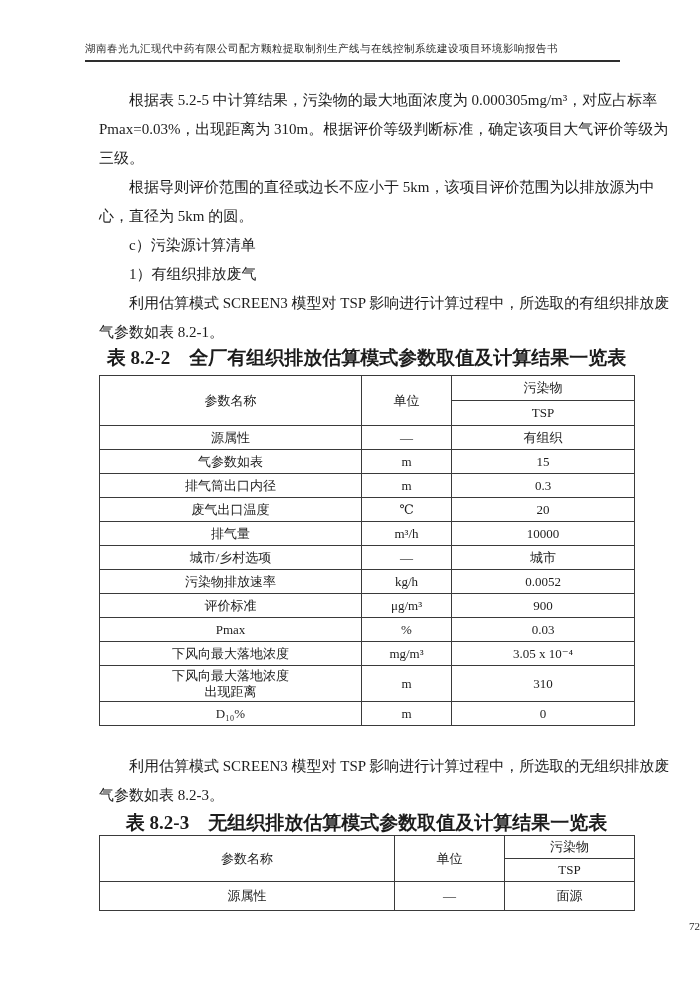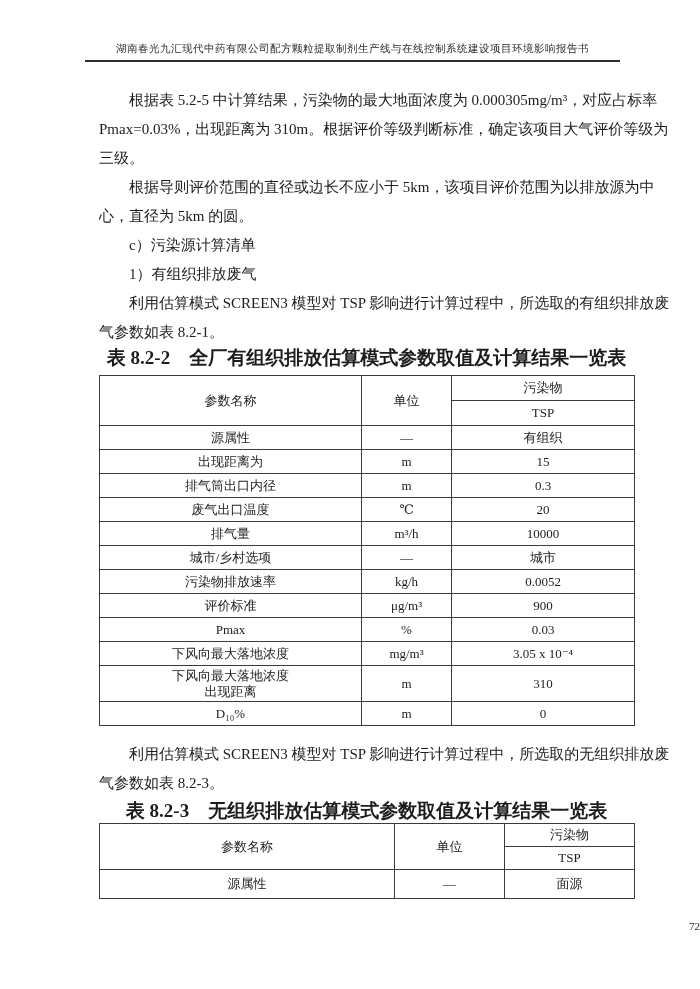--- a/index.html
+++ b/index.html
@@ -12,21 +12,21 @@
     font-family: "Liberation Serif", "DejaVu Serif", serif;
     overflow: hidden;
   }
 
   
   .doc-header {
     position: absolute;
     top: 42px;
     left: 85px;
     width: 535px;
-    text-align: center;
+    text-align: left;
     font-size: 10.5px;
     letter-spacing: 0.5px;
     line-height: 14px;
     color: #2b2b2b;
     padding-bottom: 4px;
     border-bottom: 2px solid #2e2e2e;
   }
 
   
   .content {
@@ -75,21 +75,21 @@
 
   table.t2 { margin-top: 1px; }
   table.t2 col.c-param { width: 295px; }
   table.t2 col.c-unit  { width: 110px; }
   table.t2 col.c-val   { width: 130px; }
   table.t2 tr { height: 23px; }
   table.t2 tr.drow { height: 29px; }
 
   .multiline { white-space: pre-line; line-height: 16px; }
 
-  .p-after-table { margin-top: 14px; }
+  .p-after-table { margin-top: 26px; }
 
   .page-number {
     position: absolute;
     top: 920px;
     left: 0;
     width: 700px;
     text-align: right;
     font-size: 11px;
     color: #2b2b2b;
   }
@@ -140,21 +140,21 @@
         </tr>
         <tr class="hrow">
           <td>TSP</td>
         </tr>
         <tr>
           <td>源属性</td>
           <td>—</td>
           <td>有组织</td>
         </tr>
         <tr>
-          <td>出现距离为</td>
+          <td>气参数如表</td>
           <td>m</td>
           <td>15</td>
         </tr>
         <tr>
           <td>排气筒出口内径</td>
           <td>m</td>
           <td>0.3</td>
         </tr>
         <tr>
           <td>废气出口温度</td>

